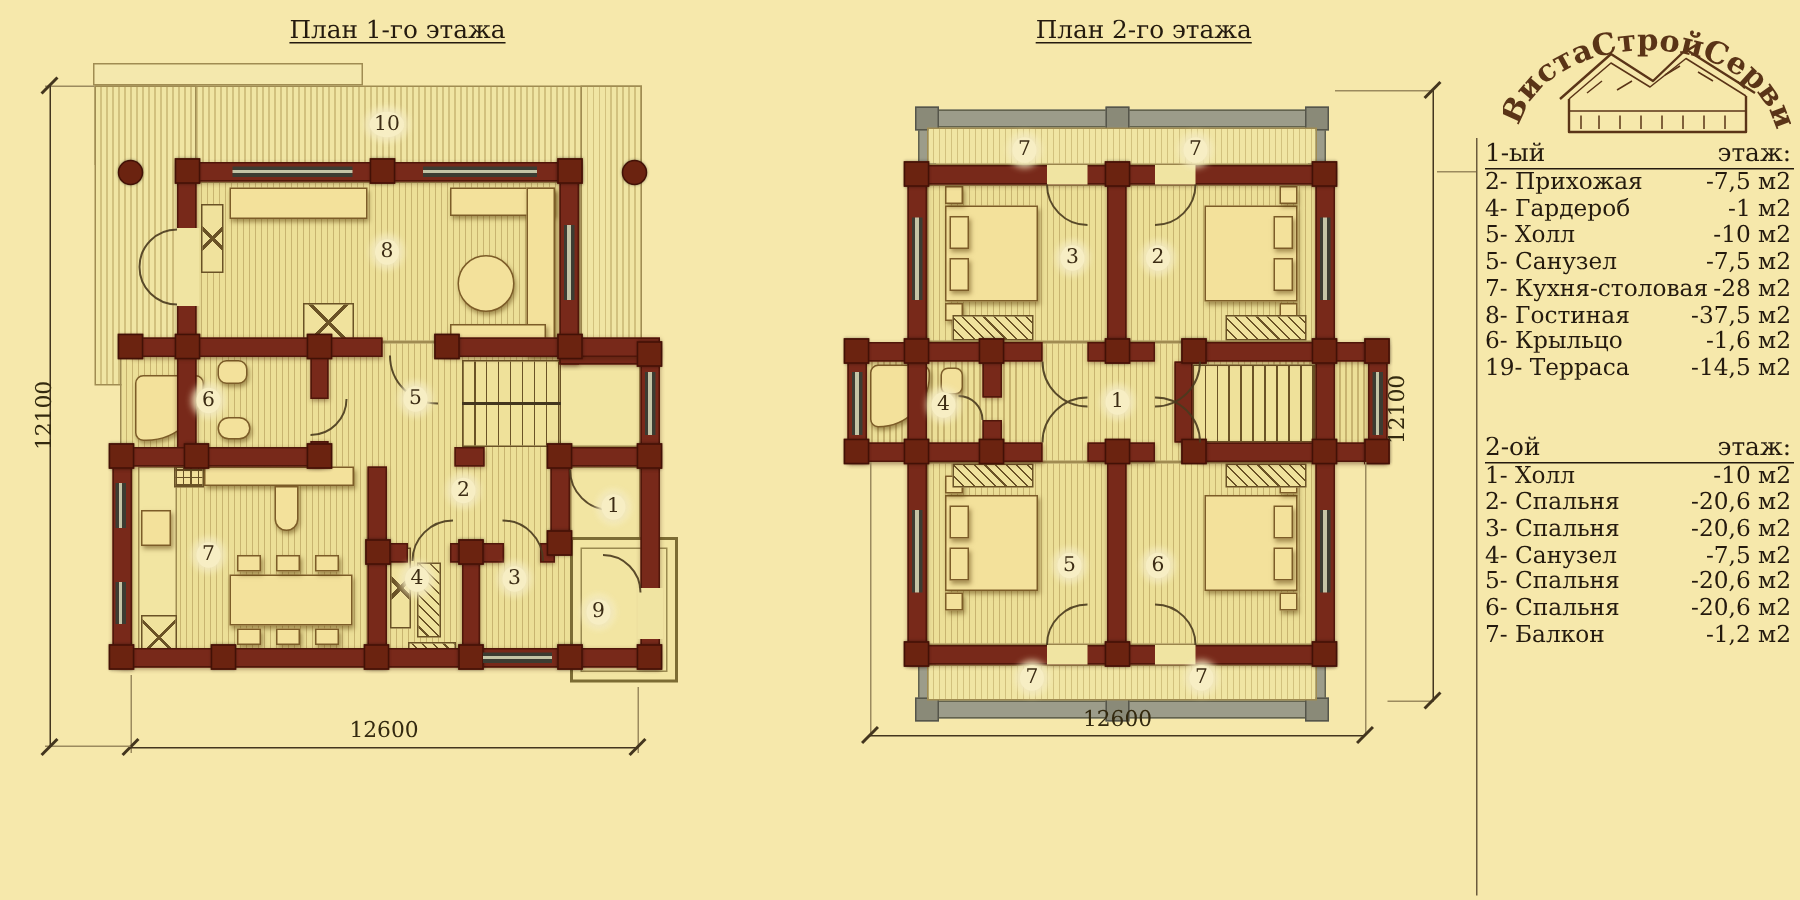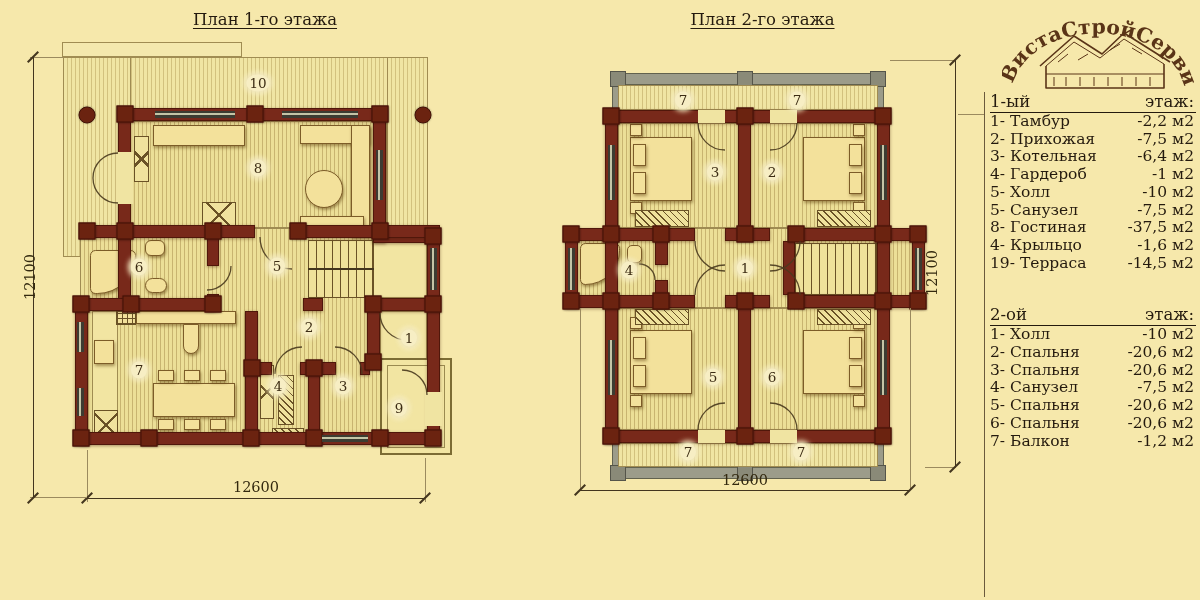--- a/index.html
+++ b/index.html
@@ -354,49 +354,45 @@
   </svg>
 </div>
 
 <div class="abs extline" style="left:958px;top:114px;width:26px;height:1px;"></div>
 <div class="abs legend" style="left:984px;top:92px;width:214px;height:505px;">
   <div class="leg-head">
     <span>1-ый</span>
     <span>этаж:</span>
   </div>
   <div class="leg-row">
-      <span>1- Тамбур</span>
-      <span>-2,2 м2</span>
-    </div>
-  <div class="leg-row">
       <span>2- Прихожая</span>
       <span>-7,5 м2</span>
     </div>
   <div class="leg-row">
-      <span>3- Котельная</span>
-      <span>-6,4 м2</span>
-    </div>
-  <div class="leg-row">
       <span>4- Гардероб</span>
       <span>-1 м2</span>
     </div>
   <div class="leg-row">
       <span>5- Холл</span>
       <span>-10 м2</span>
     </div>
   <div class="leg-row">
       <span>5- Санузел</span>
       <span>-7,5 м2</span>
     </div>
   <div class="leg-row">
+      <span>7- Кухня-столовая</span>
+      <span>-28 м2</span>
+    </div>
+  <div class="leg-row">
       <span>8- Гостиная</span>
       <span>-37,5 м2</span>
     </div>
   <div class="leg-row">
-      <span>4- Крыльцо</span>
+      <span>6- Крыльцо</span>
       <span>-1,6 м2</span>
     </div>
   <div class="leg-row">
       <span>19- Терраса</span>
       <span>-14,5 м2</span>
     </div>
   <div class="leg-gap"></div>
   <div class="leg-head">
     <span>2-ой</span>
     <span>этаж:</span>

